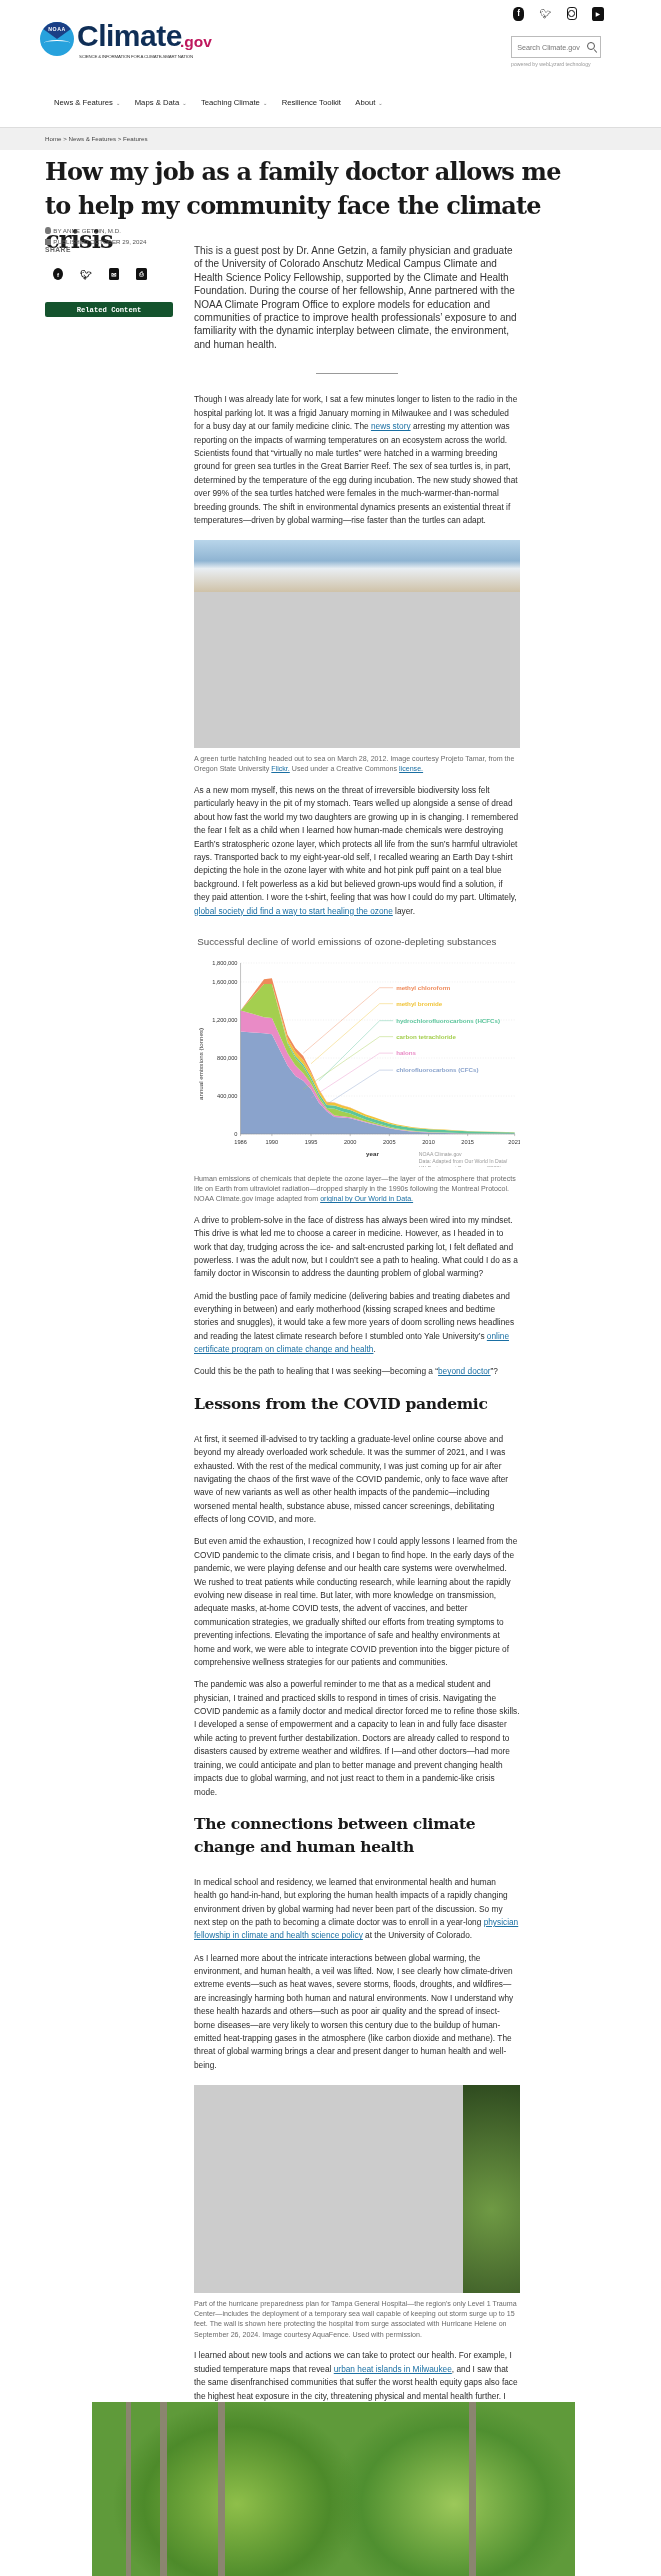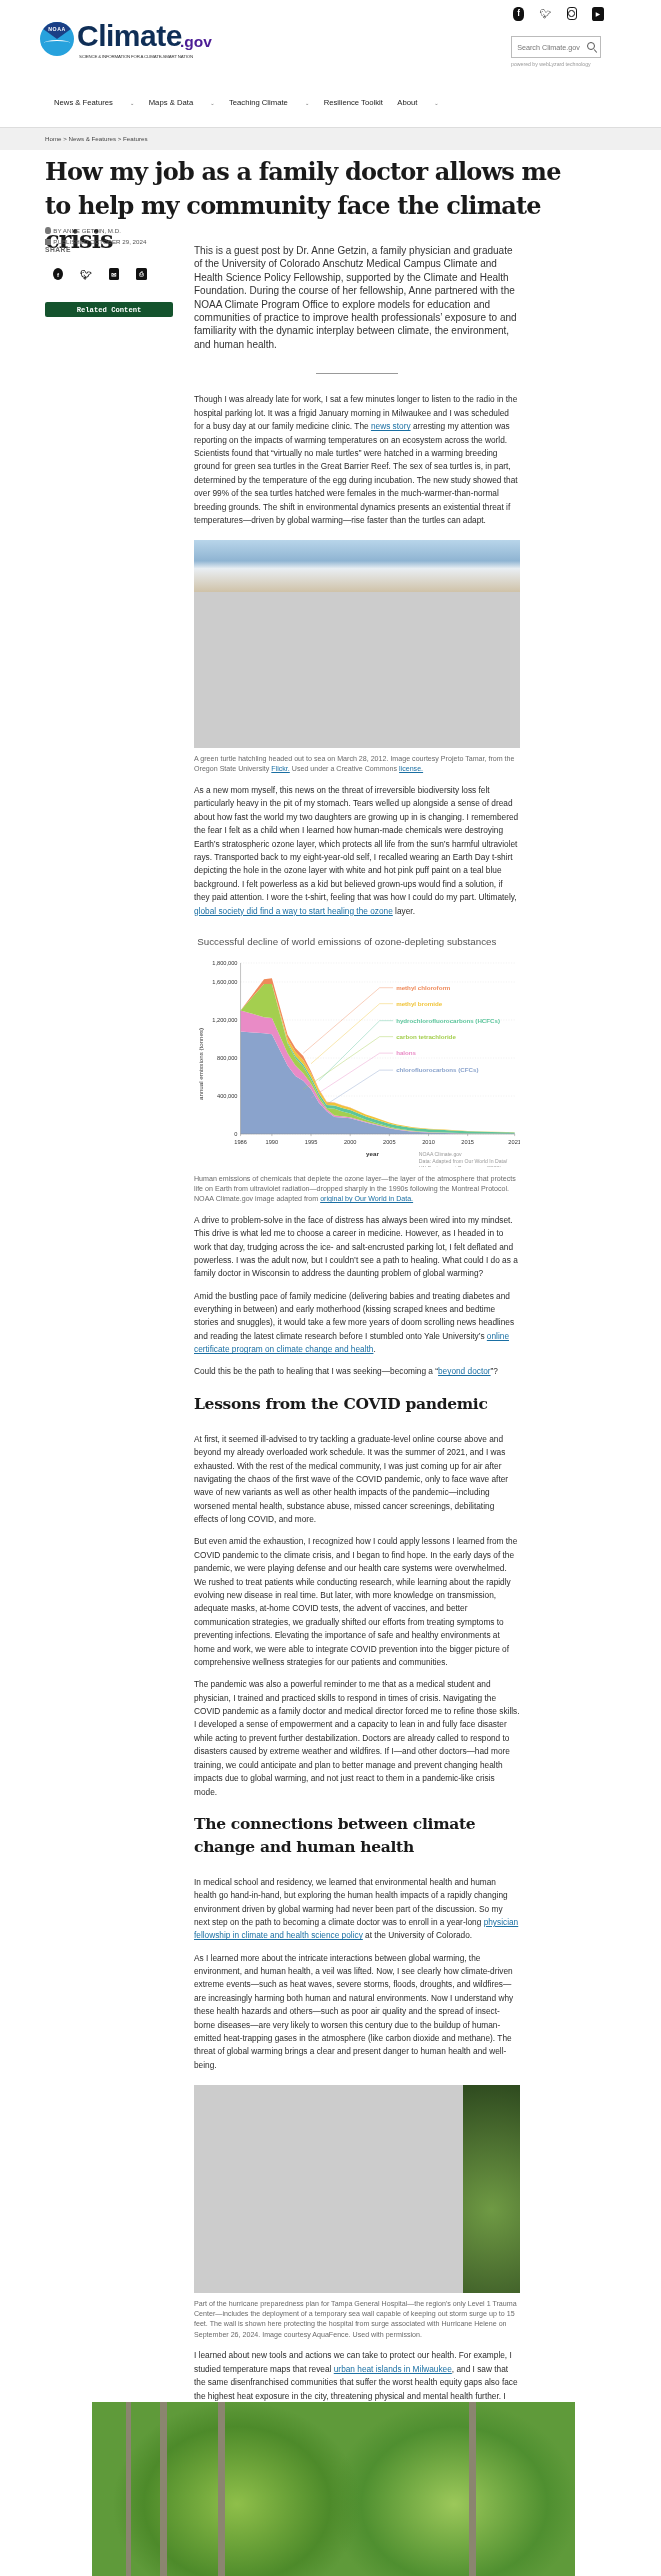--- a/index.html
+++ b/index.html
@@ -8,38 +8,38 @@
   a { color: #1a6fa3; text-decoration: underline; }
 
   
   .header { position: absolute; left: 0; top: 0; width: 662px; height: 101px; }
   .logo { position: absolute; left: 40px; top: 21.6px; width: 165px; height: 52px; }
   .logo-seal { position: absolute; left: 0; top: 0; width: 34px; height: 34px; border-radius: 50%; background: #27a2dd; overflow: hidden; }
   .logo-seal .top { position: absolute; left: 0; top: 0; width: 34px; height: 17.5px; background: #1b3f85; clip-path: polygon(8% 0, 92% 0, 100% 30%, 50% 100%, 0 30%); }
   .logo-seal .noaa { position: absolute; left: 0; width: 34px; top: 4.6px; text-align: center; color: #fff; font-size: 5.2px; font-weight: bold; letter-spacing: 0.5px; }
   .logo-seal .gull { position: absolute; left: 4.1px; top: 18.5px; width: 26px; height: 6.2px; border-top: 1.5px solid #fff; border-radius: 50% 50% 0 0; }
   .logo-word { position: absolute; left: 37px; top: -3.1px; font-size: 30px; font-weight: bold; color: #0f2e56; letter-spacing: -0.5px; }
-  .logo-gov { position: absolute; left: 140px; top: 11.3px; font-size: 15.5px; color: #4c1d95; font-weight: bold; }
+  .logo-gov { position: absolute; left: 140px; top: 11.3px; font-size: 15.5px; color: #be185d; font-weight: bold; }
   .logo-tag { position: absolute; left: 39px; top: 32px; font-size: 4.4px; color: #333; letter-spacing: -0.2px; white-space: nowrap; }
 
   .social { position: absolute; left: 513px; top: 7.2px; display: flex; gap: 15.5px; }
   .social span { width: 11.3px; height: 13.4px; display: inline-flex; align-items: center; justify-content: center; font-size: 9.3px; color: #111; }
   .soc-fb { background: #111; color: #fff !important; border-radius: 40%; font-weight: bold; font-family: "Liberation Sans", sans-serif; font-size: 8.2px !important; }
   .soc-ig { border: 1px solid #111; border-radius: 3.1px; width: 10.3px !important; height: 12.4px !important; }
   .soc-ig::after { content: ""; width: 4.6px; height: 4.6px; border: 1px solid #111; border-radius: 50%; }
   .soc-yt { background: #111; color: #fff !important; border-radius: 2.6px; font-size: 5.7px !important; }
 
   .search { position: absolute; left: 511px; top: 36px; width: 90px; height: 21.6px; border: 0.5px solid #bbb; }
   .search input { border: 0; outline: none; width: 88px; height: 20.6px; padding-left: 5.2px; font-family: "Liberation Sans", sans-serif; font-size: 7.2px; color: #777; background: transparent; }
   .search .mag { position: absolute; right: 5.2px; top: 5.2px; width: 8.2px; height: 8.2px; border: 1px solid #555; border-radius: 50%; }
   .search .mag::after { content: ""; position: absolute; width: 1px; height: 4.1px; background: #555; right: -2.1px; bottom: -3.6px; transform: rotate(-40deg); }
   .powered { position: absolute; left: 511px; top: 61px; font-size: 5.2px; color: #999; }
 
   .nav { position: absolute; left: 54px; top: 98px; display: flex; gap: 14.4px; font-size: 7.7px; color: #222; }
-  .nav .item { display: flex; align-items: center; gap: 17px; }
+  .nav .item { display: flex; align-items: center; gap: 3px; }
   .nav .chev { font-size: 5.2px; color: #555; }
 
   .crumb-band { position: absolute; left: 0; top: 127px; width: 662px; height: 23px; background: #f0f0f0; border-top: 1px solid #ddd; }
   .crumb { position: absolute; left: 45px; top: 7.2px; font-size: 6.2px; color: #444; }
 
   
   .title { position: absolute; left: 45px; top: 155px; width: 541px; font-family: "DejaVu Serif", serif; font-weight: bold; font-size: 24px; line-height: 34px; color: #1a1a1a; letter-spacing: -0.8px; }
   .byline { position: absolute; left: 45px; top: 225px; font-size: 6.2px; color: #555; line-height: 11.3px; text-transform: uppercase; }
   .byline .row { display: flex; align-items: center; gap: 2.6px; }
   .byline .ic { width: 5.7px; height: 6.7px; background: #777; display: inline-block; }

